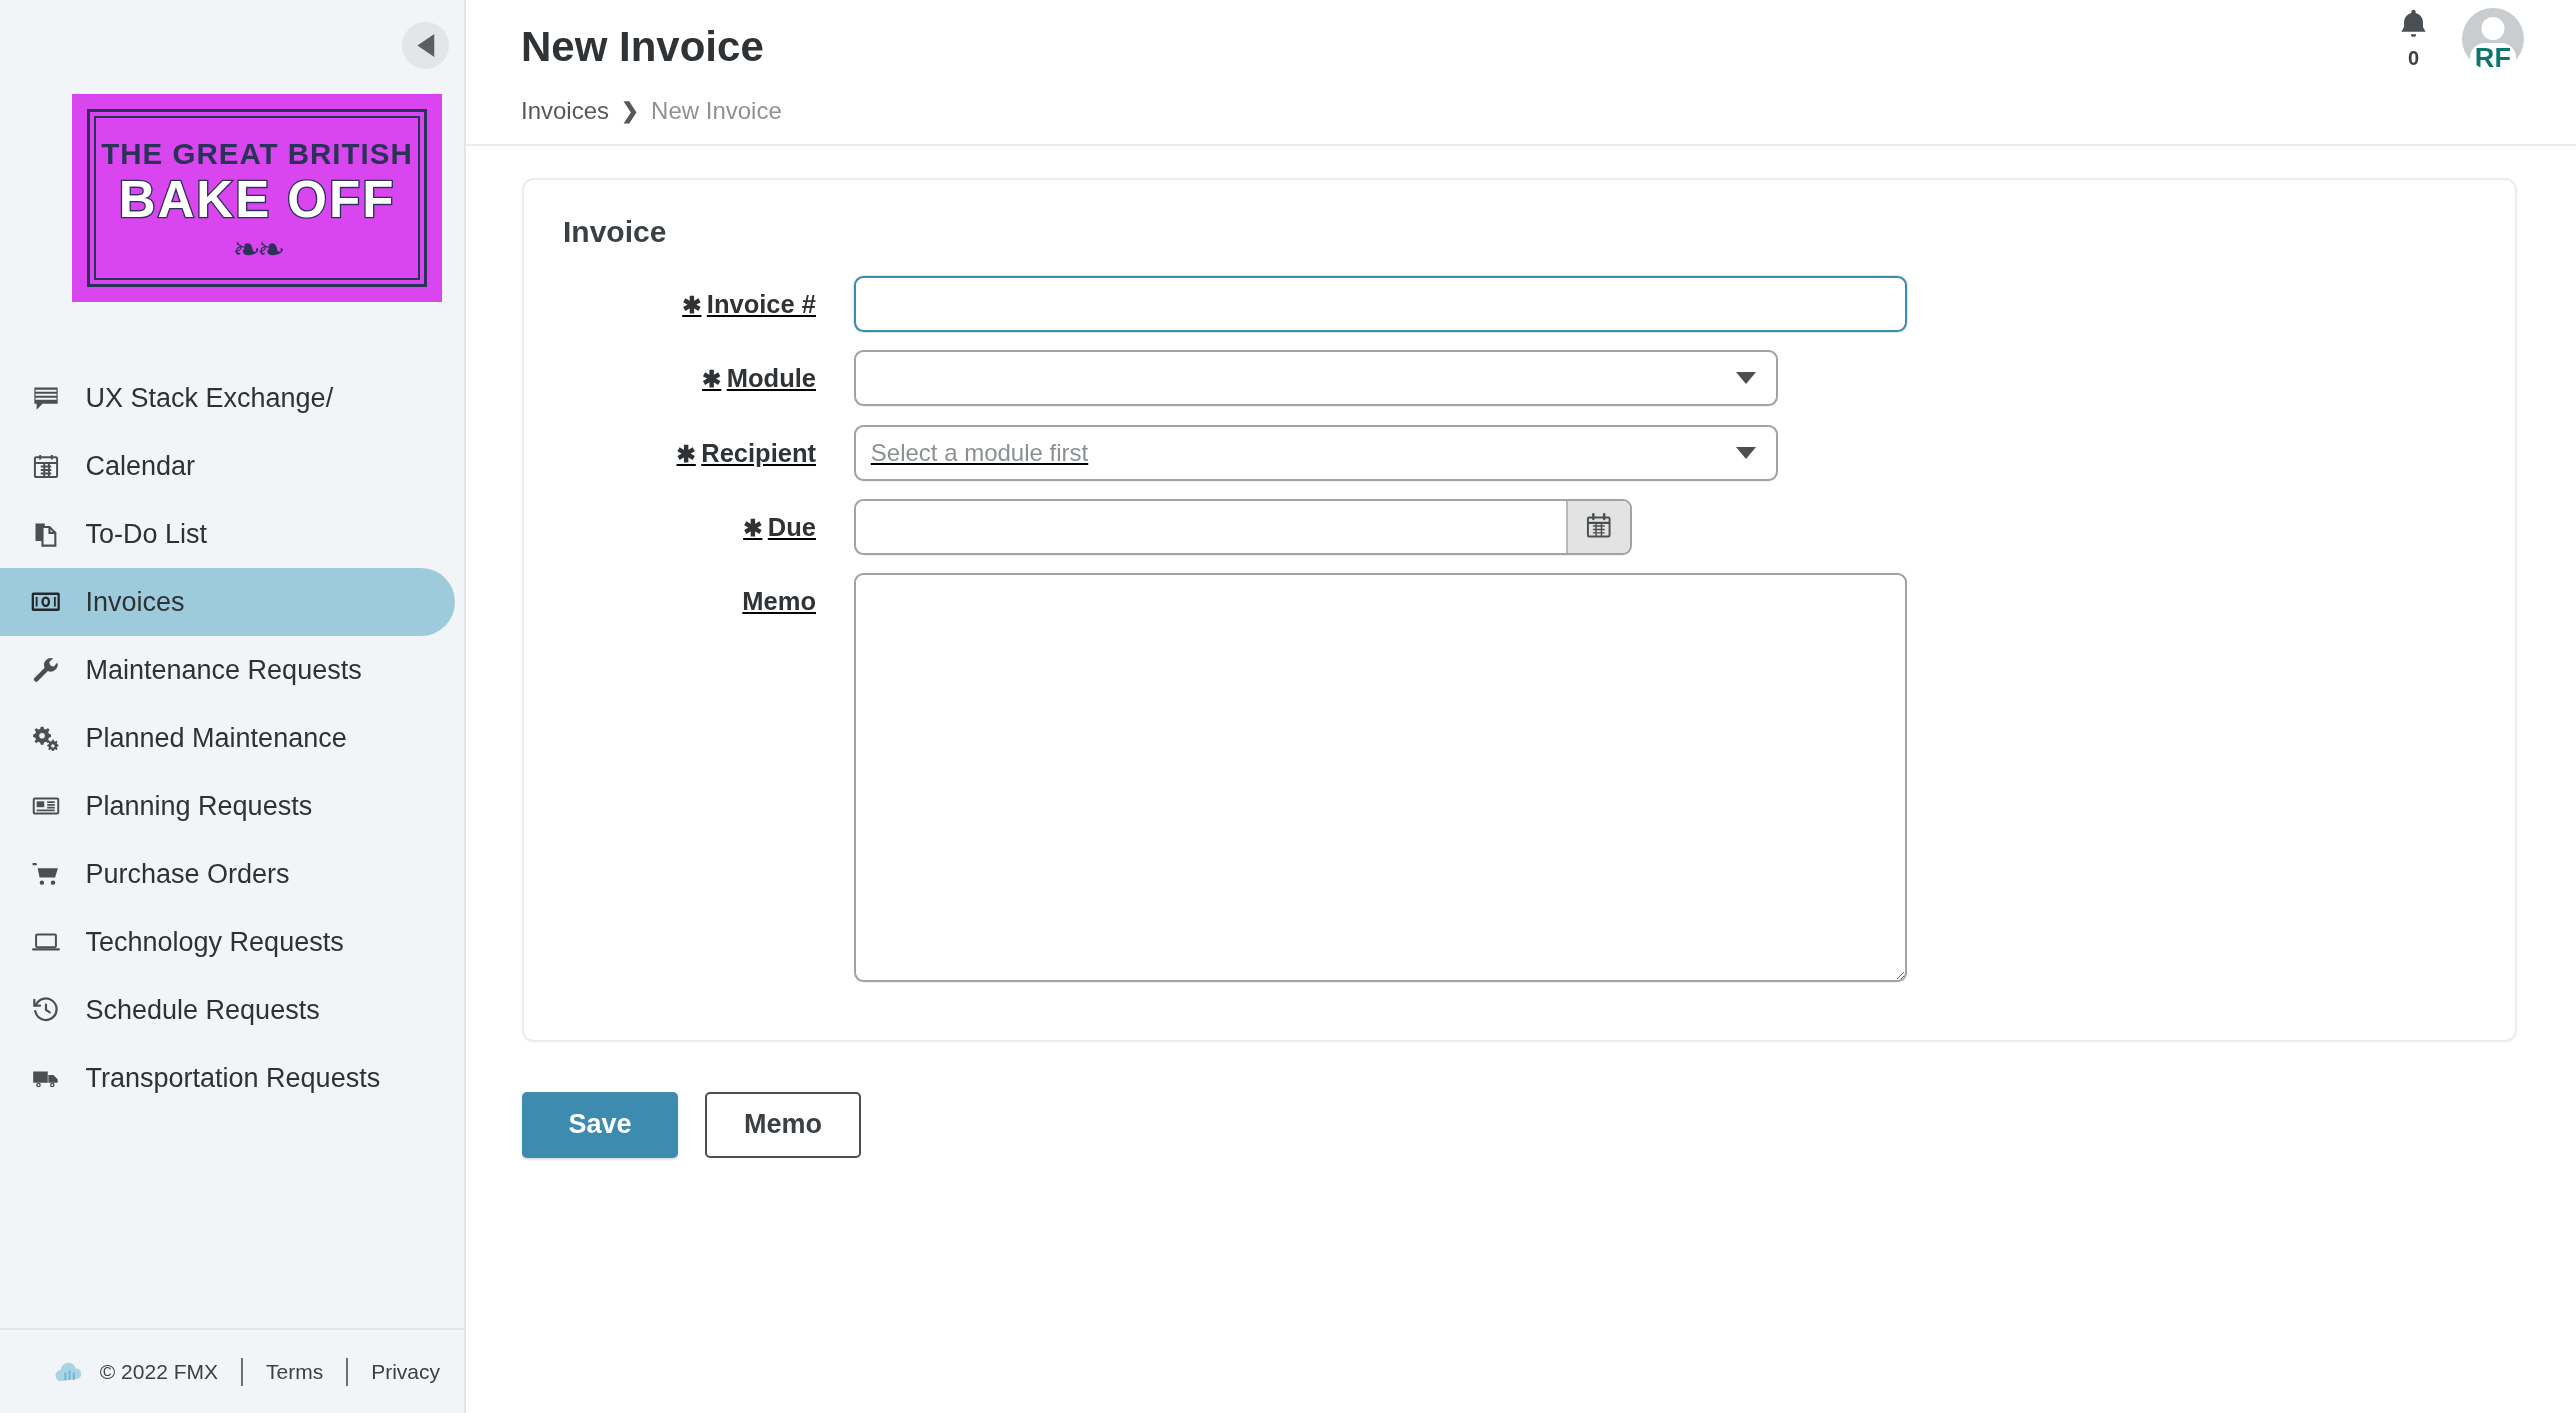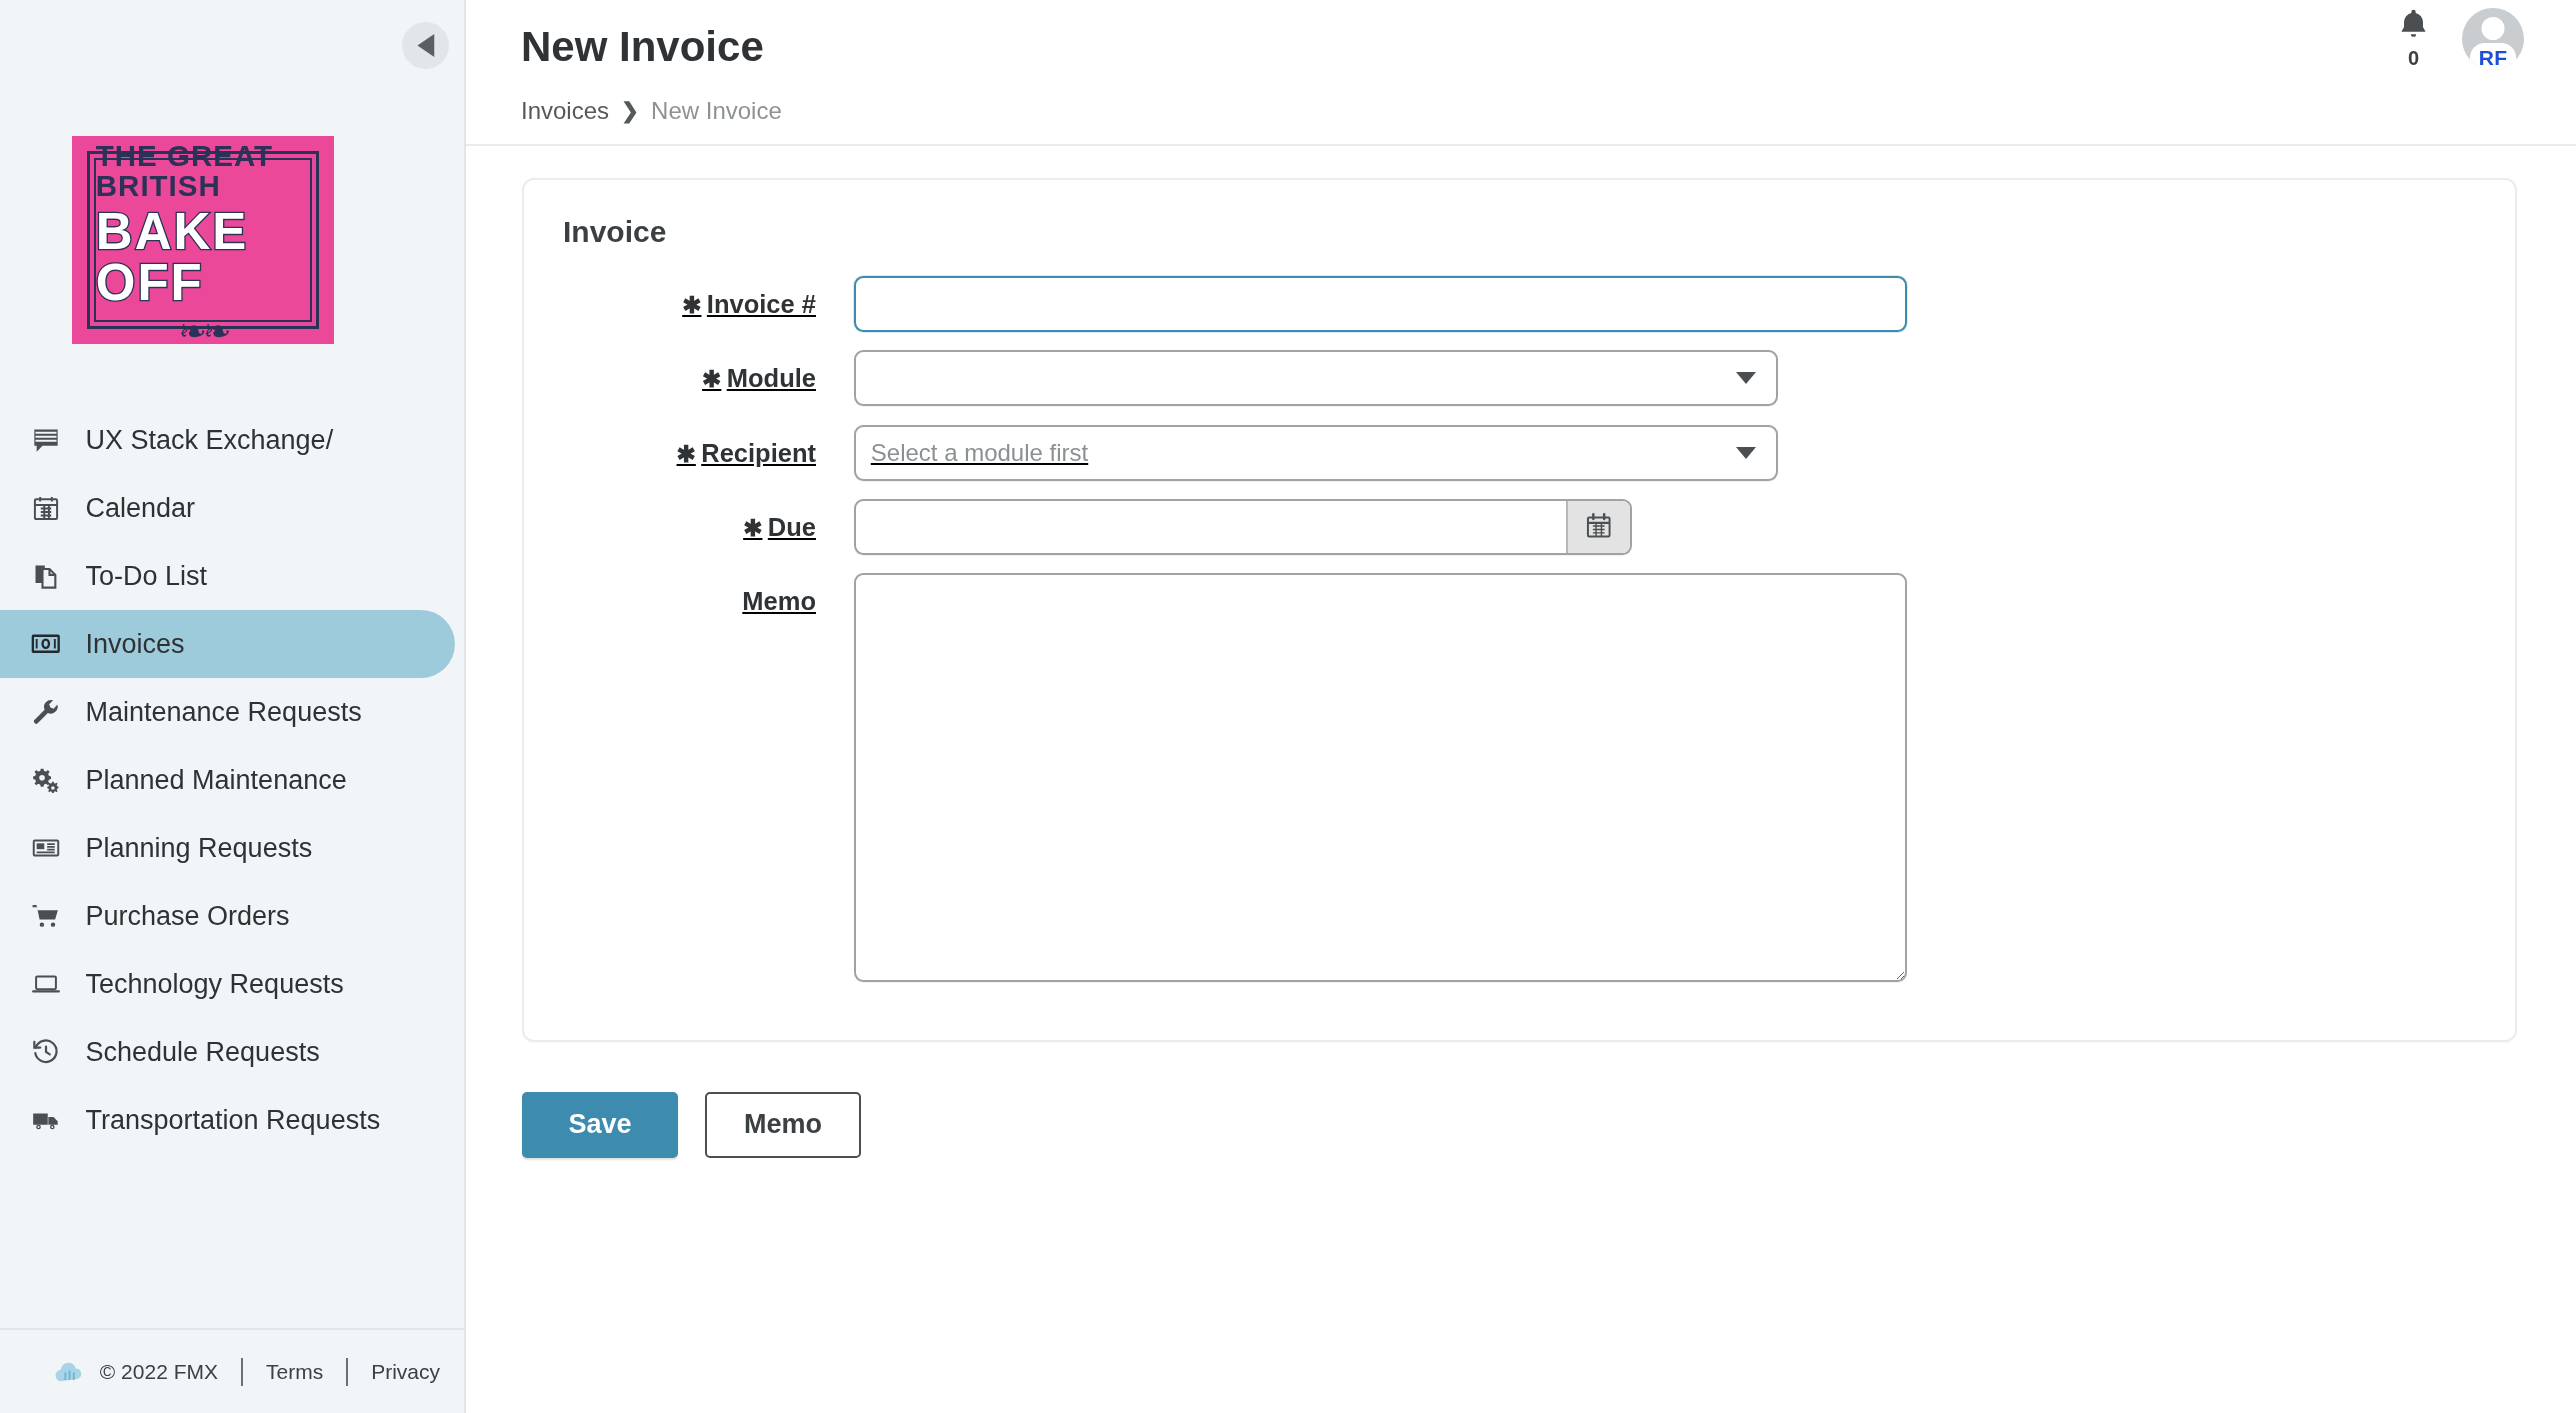--- a/index.html
+++ b/index.html
@@ -44,28 +44,27 @@
     cursor: pointer;
     border: none;
   }
   .collapse-btn svg { display: block; }
 
   .logo-wrap {
     margin: 94px 0 0 72px;
     width: 325px;
   }
   .logo {
-    width: 262px;
+    width: 370px;
     height: 208px;
-    background: #ec4899;
+    background: #d946ef;
     position: relative;
     display: flex;
     align-items: center;
     justify-content: center;
-    margin-top: 42px;
   }
   .logo-inner {
     position: absolute;
     top: 14.8px; left: 14.8px; right: 14.8px; bottom: 14.8px;
     border: 3.4px solid #2b3257;
     padding: 4px;
   }
   .logo-inner2 {
     width: 100%; height: 100%;
     border: 2px solid #2b3257;
@@ -242,23 +241,23 @@
     left: 50%;
     transform: translateX(-50%);
     width: 46px; height: 31px;
     border-radius: 14.8px 14.8px 0 0;
     background: #ffffff;
     display: flex;
     align-items: center;
     justify-content: center;
   }
   .avatar-initials {
-    font-size: 21px;
-    font-weight: bold;
-    color: #1d4ed8;
+    font-size: 27px;
+    font-weight: bold;
+    color: #0f766e;
     letter-spacing: 0.3px;
   }
 
   .content {
     flex: 1;
     padding: 32px 0 0 0;
     overflow: hidden;
   }
 
   .card {

